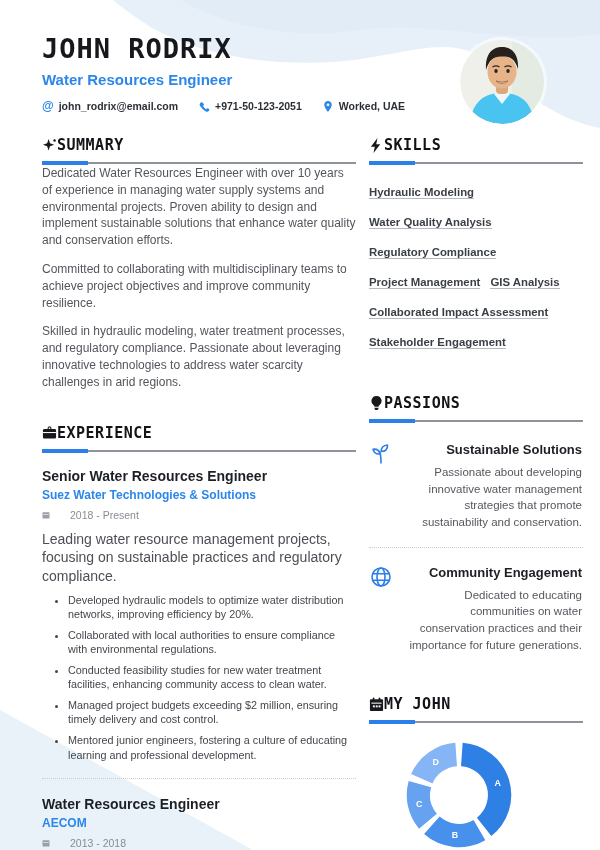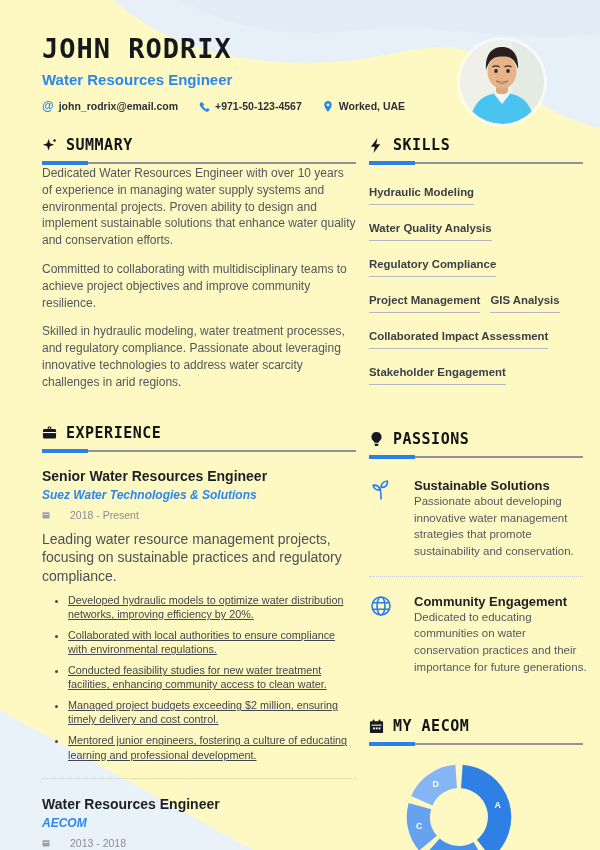--- a/index.html
+++ b/index.html
@@ -1,19 +1,19 @@
 <!DOCTYPE html>
 <html><head>
 <meta charset="utf-8">
 <style>
   * { margin:0; padding:0; box-sizing:border-box; }
   html,body { background:#9aa0a6; }
   .page {
     position:relative; width:600px; height:850px; margin:0 auto;
-    background:#fef9c3; overflow:hidden;
+    background:#ffffff; overflow:hidden;
     font-family:"Liberation Sans", sans-serif; color:#3c4046;
   }
   .bg-decor { position:absolute; inset:0; width:600px; height:850px; z-index:0; }
   .content { position:relative; z-index:1; }
 
   
   .header { position:absolute; left:42px; top:33px; width:400px; }
   .name {
     font-family:"DejaVu Sans Mono", monospace; font-weight:bold;
     font-size:27px; letter-spacing:1px; color:#16181c;
@@ -25,59 +25,59 @@
   .at-glyph { color:#2b87ea; font-weight:bold; font-size:12px; }
   .avatar { position:absolute; left:460px; top:40px; width:84px; height:84px;
     border-radius:50%; overflow:hidden; z-index:2; box-shadow:0 0 0 3px rgba(255,255,255,.6); }
 
   
   .columns { position:absolute; left:42px; top:136px; width:541px; display:flex; gap:13px; }
   .col-left  { width:314px; flex:none; }
   .col-right { width:214px; flex:none; }
 
   
-  .sec-head { display:flex; align-items:center; gap:9px; }
+  .sec-head { display:flex; align-items:center; }
   .sec-head h2 {
     font-family:"DejaVu Sans Mono", monospace; font-weight:bold;
     font-size:15px; letter-spacing:0.5px; color:#121418;
   }
   .sec-ico { display:inline-flex; width:15px; height:16px; align-items:center; }
   .sec-ico svg { width:15px; height:15px; fill:#17191c; }
   .sec-rule { position:relative; height:2px; background:#8e9399; margin:8px 0 0 0; }
   .rule-accent { position:absolute; left:0; top:-1px; width:46px; height:4px; background:#2b7fe8; }
 
   
   .summary-text { margin-top:1px; font-size:12px; line-height:1.4; color:#53565c; }
   .summary-text p { margin-bottom:12px; }
 
   
   .experience { margin-top:33px; }
   .jobs { margin-top:16px; }
   .job-title { font-size:14px; font-weight:bold; color:#1c1f24; }
-  .job-company { margin-top:4px; font-size:12px; font-weight:bold; color:#2b87ea;font-style:italic; }
+  .job-company { margin-top:4px; font-size:12px; font-weight:bold; color:#2b87ea; }
   .job-period { margin-top:7px; display:flex; align-items:center; gap:20px;
     font-size:10.5px; color:#888d93; }
   .job-desc { margin-top:9px; font-size:14px; line-height:1.35; color:#4c4f55; }
   .job-bullets { margin:6px 0 0 0; padding-left:26px; list-style:disc; }
-  .job-bullets li { font-size:10.8px; line-height:1.3; color:#43464c; margin-top:7px;text-decoration:underline; }
+  .job-bullets li { font-size:10.8px; line-height:1.3; color:#43464c; margin-top:7px; }
   .dotted-divider { border-top:1px dotted #c8cdd3; margin:16px 0 17px 0; }
 
   
   .skills-list { margin-top:18px; }
   .skill { display:inline-block; font-size:11.4px; font-weight:bold; color:#3a3e45;
-    border-bottom:1.5px solid #b4b9bf; padding-bottom:6px; margin:0 10px 13px 0; }
+    border-bottom:1.5px solid #b4b9bf; margin:0 10px 13px 0; }
 
   
   .passions { margin-top:32px; }
   .passions-list { margin-top:20px; }
-  .passion { display:flex; gap:21px; align-items:flex-start; }
+  .passion { display:flex; gap:13px; align-items:flex-start;text-align:right; }
   .passion-ico { flex:none; width:24px; height:24px; }
   .passion-ico svg { width:24px; height:24px; stroke:#2b7fe8; fill:none; stroke-width:1.6; }
   .passion-title { font-size:13px; font-weight:bold; color:#1c1f24; }
-  .passion-text { font-size:11.5px; line-height:1.45; color:#55585e; width:176px; }
+  .passion-text { margin-top:7px; font-size:11.5px; line-height:1.45; color:#55585e; width:176px; }
 
   
   .my-time { margin-top:42px; }
   .donut-wrap { margin:16px 0 0 34px; width:112px; height:112px; }
 </style>
 </head>
 <body>
 
 <div class="page">
 
@@ -96,21 +96,21 @@
         <span class="contact">
           <span class="at-glyph">@</span>
           <span>john_rodrix@email.com</span>
         </span>
         <span class="contact">
           <span style="display:inline-flex;">
             <svg width="12" height="12" viewBox="0 0 16 16" fill="#2b87ea">
                 <path d="M13.9 11.4c-.6-.6-1.4-.6-2 0l-.9.9c-1.6-.8-3.5-2.7-4.3-4.3l.9-.9c.6-.6.6-1.4 0-2L5.8 3.3c-.6-.6-1.4-.6-2 0l-.9.9c-.9.9-.9 2.3 0 3.7 1.9 3 4.2 5.3 7.2 7.2 1.4.9 2.8.9 3.7 0l.9-.9c.6-.6.6-1.4 0-2l-.8-.8z"></path>
               </svg>
           </span>
-          <span>+971-50-123-4567</span>
+          <span>+971-50-123-2051</span>
         </span>
         <span class="contact">
           <span style="display:inline-flex;">
             <svg width="12" height="13" viewBox="0 0 16 16" fill="#2b87ea">
                 <path d="M8 .7C5.2.7 3 2.9 3 5.7c0 3.6 5 9.6 5 9.6s5-6 5-9.6C13 2.9 10.8.7 8 .7zm0 7A1.9 1.9 0 1 1 8 3.9a1.9 1.9 0 0 1 0 3.8z"></path>
               </svg>
           </span>
           <span>Worked, UAE</span>
         </span>
       </div>
@@ -281,21 +281,21 @@
               <svg viewBox="0 0 16 16">
                   <path d="M2.2 2.5h11.6c.7 0 1.2.5 1.2 1.2v10.1c0 .7-.5 1.2-1.2 1.2H2.2c-.7 0-1.2-.5-1.2-1.2V3.7c0-.7.5-1.2 1.2-1.2z"></path>
                   <rect x="4" y="0.4" width="1.7" height="3.4" rx="0.8"></rect>
                   <rect x="10.3" y="0.4" width="1.7" height="3.4" rx="0.8"></rect>
                   <rect x="2.6" y="6" width="10.8" height="1.1" fill="#fff"></rect>
                   <rect x="4.2" y="9" width="2" height="2" fill="#fff"></rect>
                   <rect x="7.2" y="9" width="2" height="2" fill="#fff"></rect>
                   <rect x="10.2" y="9" width="2" height="2" fill="#fff"></rect>
                 </svg>
             </span>
-            <h2>MY AECOM</h2>
+            <h2>MY JOHN</h2>
           </div>
           <div class="sec-rule">
               <span class="rule-accent"></span>
             </div>
           <div class="donut-wrap"><svg viewBox="0 0 120 120" width="112" height="112">
                 <path d="M 63.91 4.14 A 56 56 0 0 1 94.66 103.98 L 79.19 84.35 A 31 31 0 0 0 62.16 29.08 Z" fill="#2e80e5"></path>
                 <text x="101.57" y="47.19" fill="#ffffff" font-size="9.5" font-weight="bold" font-family="&quot;Liberation Sans&quot;, sans-serif" text-anchor="middle" dominant-baseline="central">A</text>
                 <path d="M 88.20 108.38 A 56 56 0 0 1 22.59 101.67 L 39.29 83.07 A 31 31 0 0 0 75.61 86.78 Z" fill="#4790ec"></path>
                 <text x="55.57" y="103.27" fill="#ffffff" font-size="9.5" font-weight="bold" font-family="&quot;Liberation Sans&quot;, sans-serif" text-anchor="middle" dominant-baseline="central">B</text>
                 <path d="M 17.15 96.06 A 56 56 0 0 1 6.08 44.87 L 30.15 51.62 A 31 31 0 0 0 36.28 79.96 Z" fill="#66a2f0"></path>

